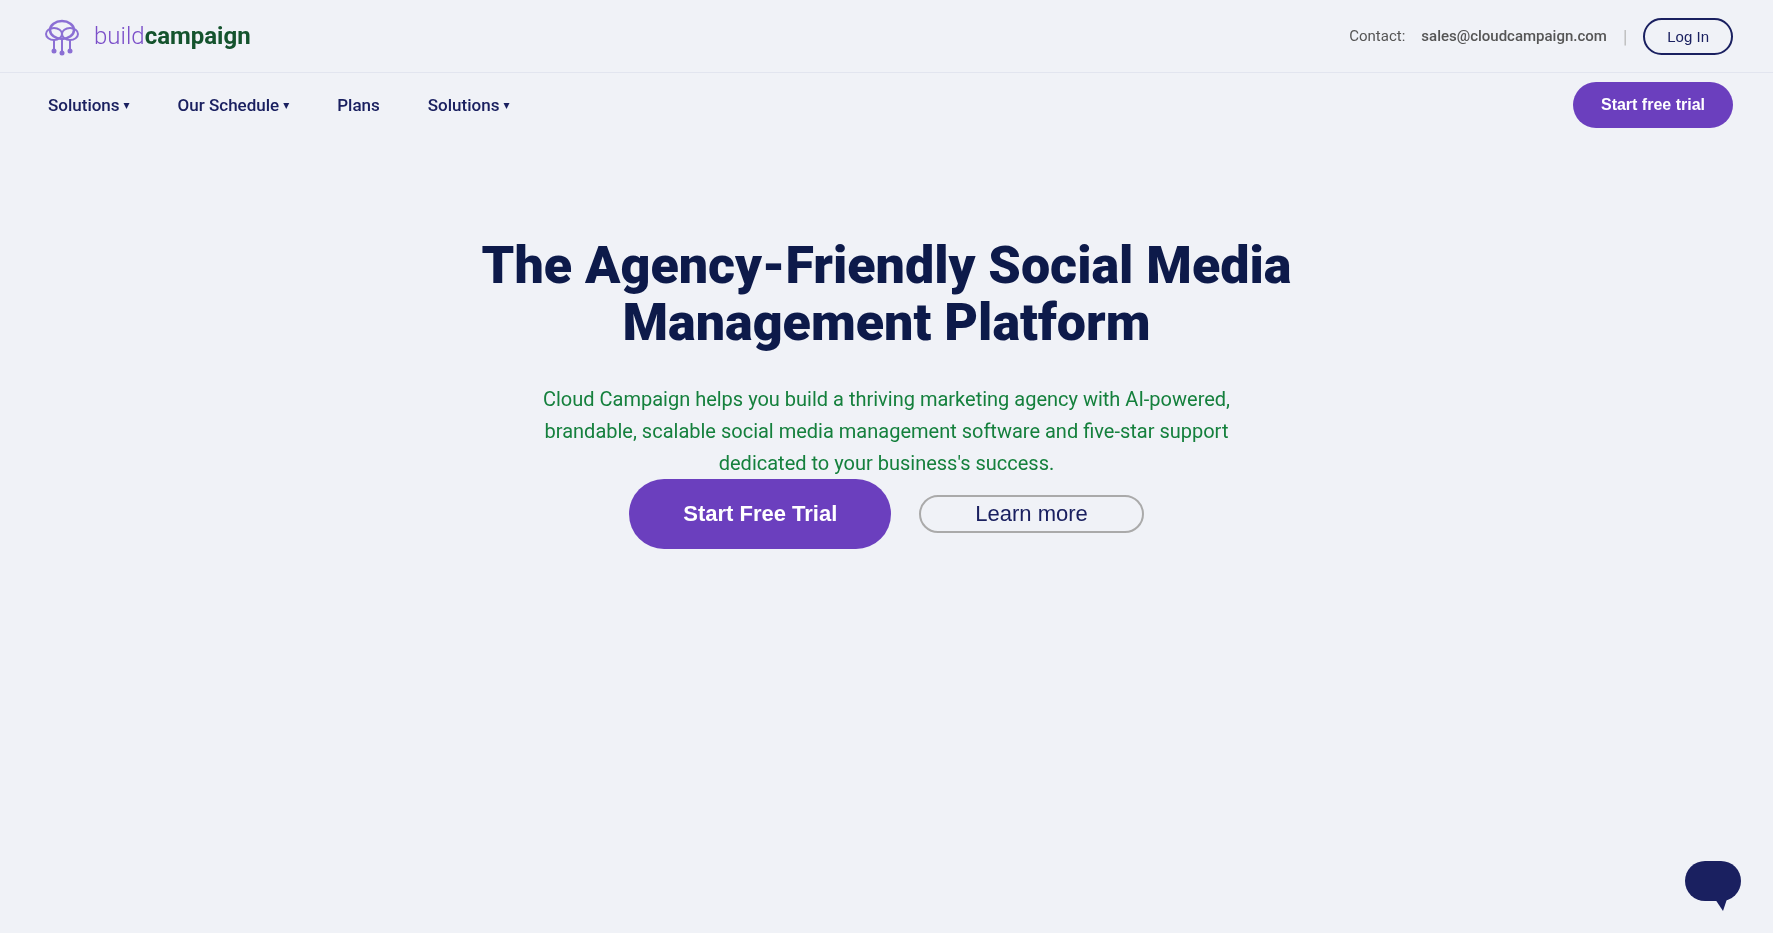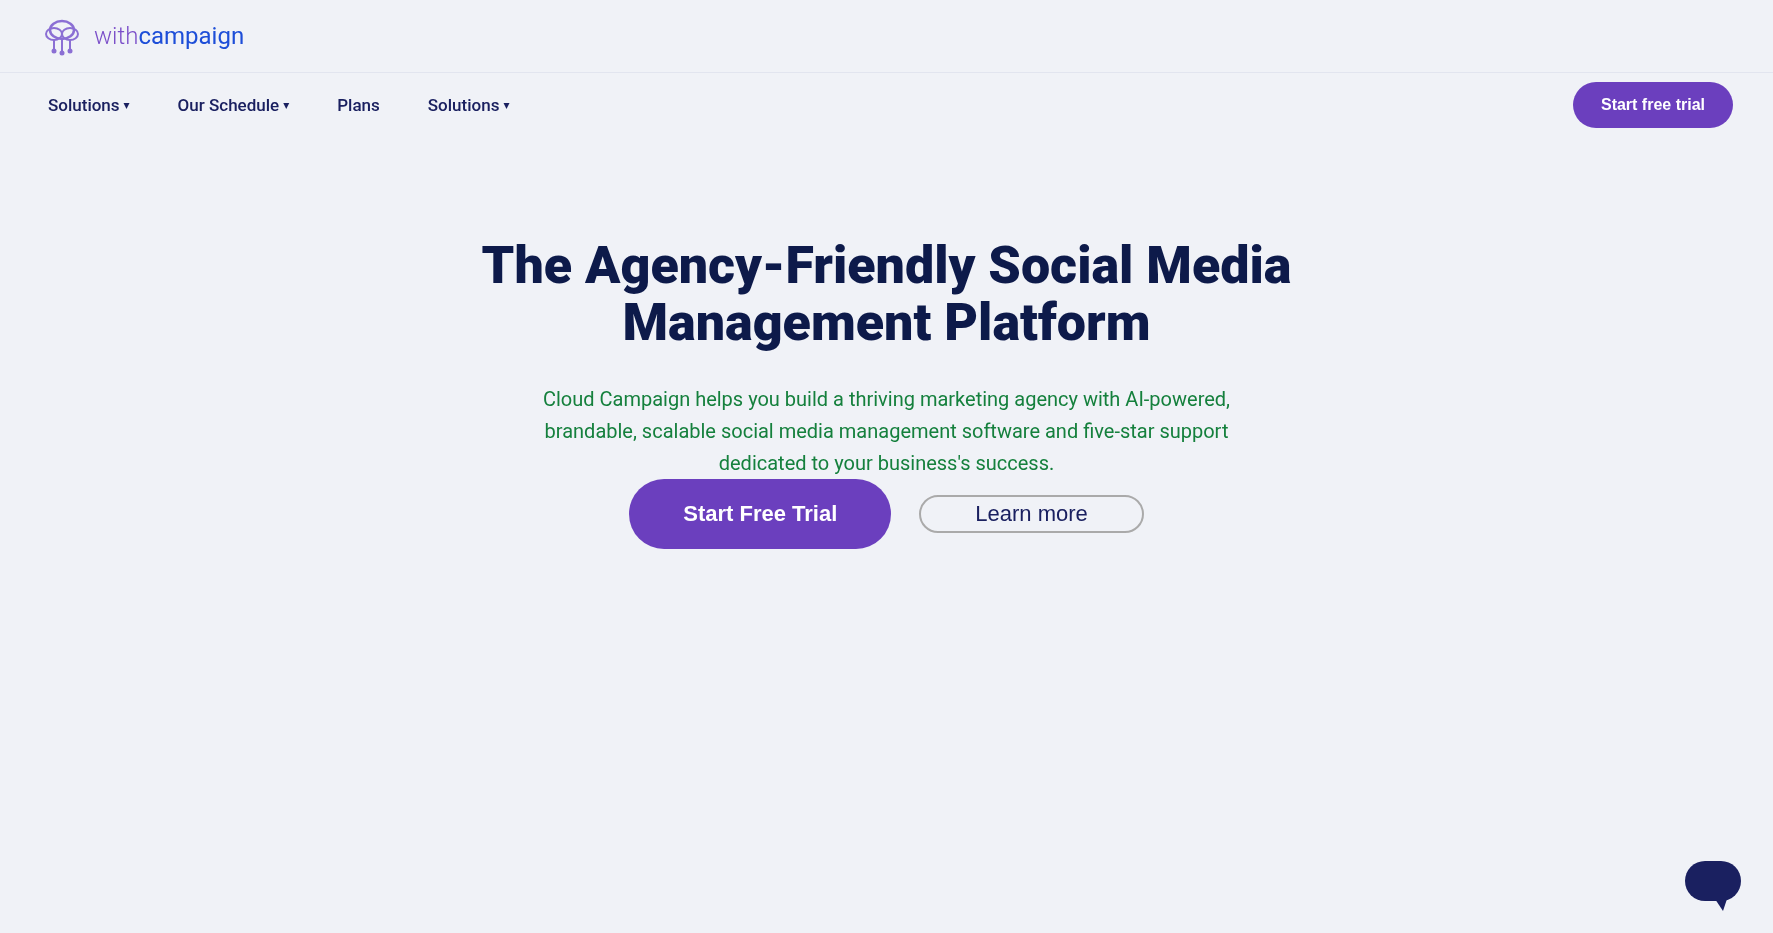--- a/index.html
+++ b/index.html
@@ -40,22 +40,22 @@
       font-size: 24px;
       color: #1a1a6e;
     }
 
     .logo-text span.cloud {
       font-weight: 300;
       color: #7b4fc9;
     }
 
     .logo-text span.campaign {
-      font-weight: 400;
-      color: #1d4ed8;
+      font-weight: 700;
+      color: #14532d;
     }
 
     .top-right {
       display: flex;
       align-items: center;
       gap: 16px;
       font-size: 15px;
       color: #444;
     }
 
@@ -236,22 +236,28 @@
       <ellipse cx="14" cy="20" rx="8" ry="6" stroke="#8b6fd4" stroke-width="2" fill="none"></ellipse>
       <ellipse cx="30" cy="20" rx="8" ry="6" stroke="#8b6fd4" stroke-width="2" fill="none"></ellipse>
       <line x1="14" y1="26" x2="14" y2="36" stroke="#8b6fd4" stroke-width="2"></line>
       <line x1="22" y1="25" x2="22" y2="38" stroke="#8b6fd4" stroke-width="2"></line>
       <line x1="30" y1="26" x2="30" y2="36" stroke="#8b6fd4" stroke-width="2"></line>
       <circle cx="14" cy="37" r="2.5" fill="#8b6fd4"></circle>
       <circle cx="22" cy="39" r="2.5" fill="#8b6fd4"></circle>
       <circle cx="30" cy="37" r="2.5" fill="#8b6fd4"></circle>
     </svg>
     <div class="logo-text">
-      <span class="cloud">with</span><span class="campaign">campaign</span>
-    </div>
+      <span class="cloud">build</span><span class="campaign">campaign</span>
+    </div>
+  </div>
+  <div class="top-right">
+    <span class="contact-text">Contact:</span>
+    <span class="contact-email">sales@cloudcampaign.com</span>
+    <span class="divider-bar">|</span>
+    <button class="login-btn">Log In</button>
   </div>
 </div>
 
 <nav class="nav-bar">
   <div class="nav-links">
     <div class="nav-item">
       <span>Solutions</span>
       <span class="chevron">▾</span>
     </div>
     <div class="nav-item">

